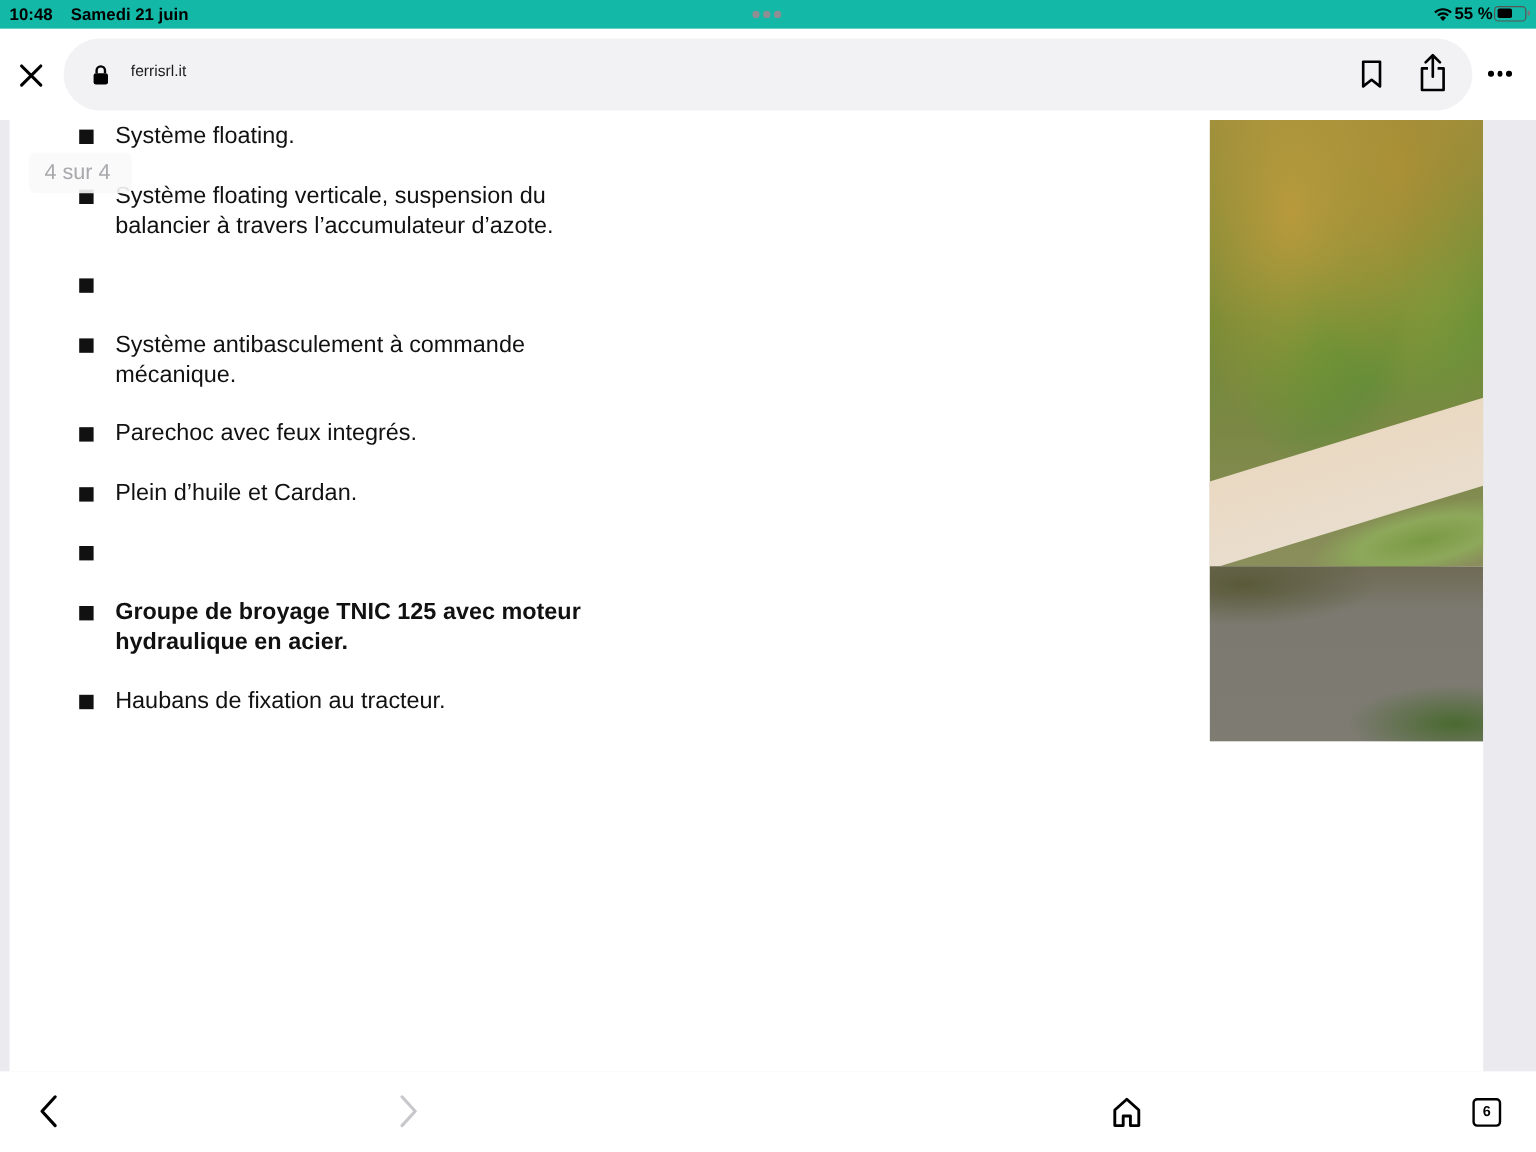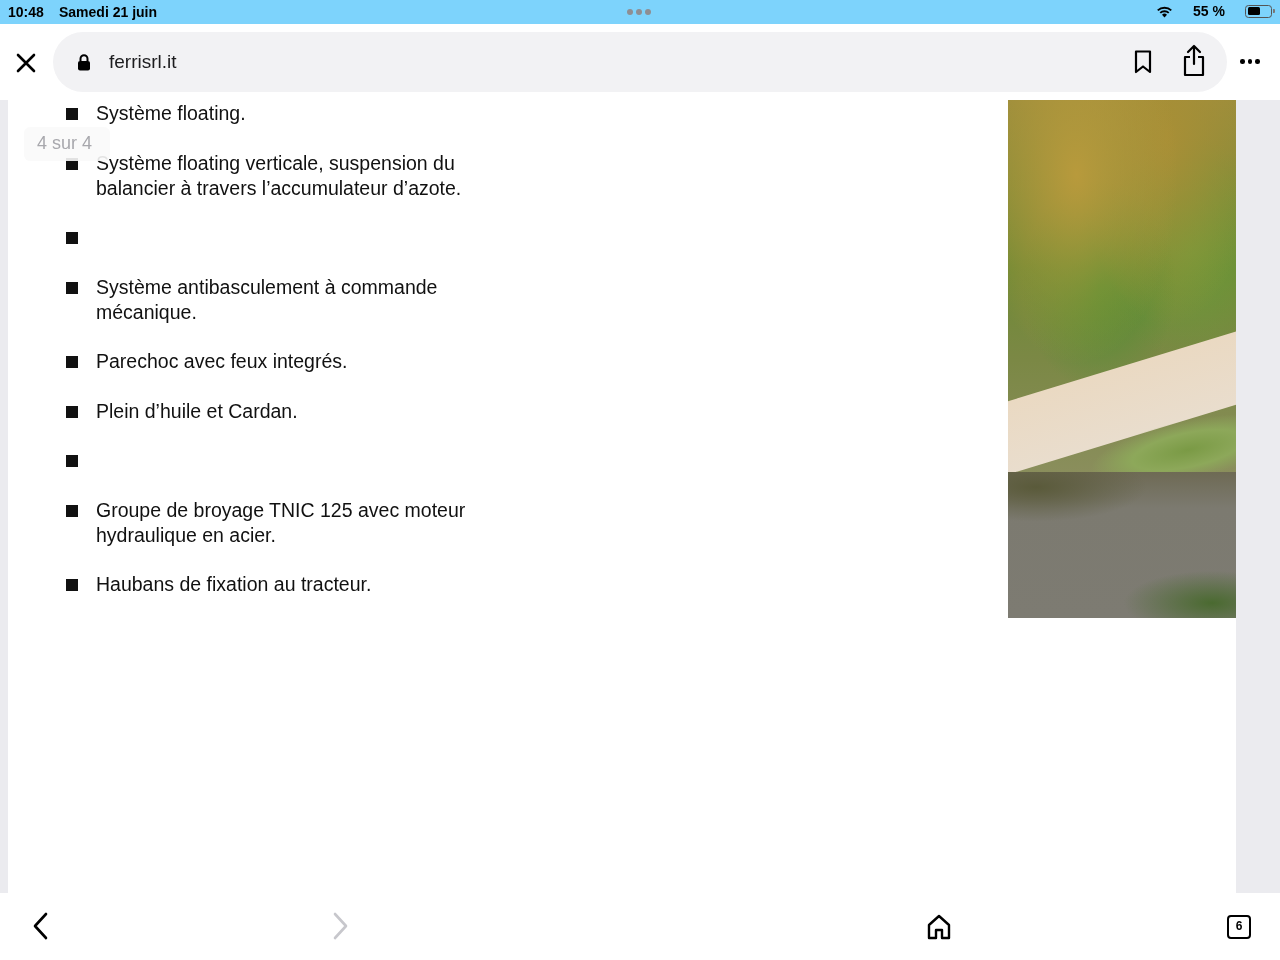--- a/index.html
+++ b/index.html
@@ -1,31 +1,31 @@
 <!DOCTYPE html>
 <html><head>
 <meta charset="utf-8">
 <style>
   * { box-sizing: border-box; margin: 0; padding: 0; }
   html, body { width: 1280px; height: 960px; overflow: hidden; background: #ffffff; font-family: "Liberation Sans", sans-serif; color: #000; }
-  .status-bar { position: absolute; top: 0; left: 0; width: 1280px; height: 24px; background: #7dd3fc; }
+  .status-bar { position: absolute; top: 0; left: 0; width: 1280px; height: 24px; background: #14b8a6; }
   .status-time { position: absolute; left: 8px; top: 4px; font-size: 14px; font-weight: 600; }
   .status-date { position: absolute; left: 59px; top: 4px; font-size: 14px; font-weight: 600; }
   .multitask-dots { position: absolute; left: 627px; top: 9px; display: flex; gap: 3px; }
   .multitask-dots span { width: 6px; height: 6px; border-radius: 50%; background: #8e8e93; display: block; }
-  .status-right { position: absolute; right: 8px; top: 3px; display: flex; align-items: center; gap: 20px; font-size: 14px; font-weight: 600; }
+  .status-right { position: absolute; right: 8px; top: 3px; display: flex; align-items: center; gap: 1px; font-size: 14px; font-weight: 600; }
   .battery { width: 27px; height: 13px; border: 1.5px solid #555; border-radius: 3.5px; position: relative; padding: 1.5px; }
   .battery .fill { height: 100%; background: #000; border-radius: 1.5px; }
   .battery::after { content: ""; position: absolute; right: -4px; top: 3.5px; width: 2px; height: 4px; background: #777; border-radius: 0 1px 1px 0; }
 
   .url-row { position: absolute; top: 24px; left: 0; width: 1280px; height: 76px; background: #fff; }
   .close-btn { position: absolute; left: 12px; top: 25px; width: 28px; height: 28px; }
   .url-bar { position: absolute; left: 53px; top: 8px; width: 1174px; height: 60px; background: #f2f2f4; border-radius: 30px; }
   .lock-icon { position: absolute; left: 24px; top: 22px; width: 14px; height: 17px; }
-  .url-text { position: absolute; left: 56px; top: 19px; font-size: 19px; color: #1c1c1e; }
+  .url-text { position: absolute; left: 56px; top: 19px; font-size: 13px; color: #1c1c1e; }
   .bookmark-btn { position: absolute; left: 1078px; top: 17px; width: 24px; height: 26px; }
   .share-btn { position: absolute; left: 1128px; top: 12px; width: 26px; height: 34px; }
   .more-btn { position: absolute; left: 1240px; top: 35px; display: flex; gap: 3px; }
   .more-btn span { width: 4.5px; height: 4.5px; border-radius: 50%; background: #000; display: block; }
 
   .viewport { position: absolute; top: 100px; left: 0; width: 1280px; height: 793px; background: #ebebef; overflow: hidden; }
   .pdf-page { position: absolute; left: 8px; top: 0; width: 1228px; height: 800px; background: #fff; }
   .page-indicator { position: absolute; left: 24px; top: 27px; width: 86px; height: 34px; background: rgba(250,250,250,0.9); border-radius: 6px; font-size: 18px; color: #a8a8ad; padding: 6px 0 0 13px; z-index: 3; }
 
   .features { position: absolute; left: 57px; top: 0; width: 440px; list-style: none; }
@@ -105,21 +105,21 @@
   <div class="page-indicator">4 sur 4</div>
   <div class="pdf-page">
     <ul class="features">
       <li class="feature" style="position:absolute; top:1px;"><span class="bullet"></span><span>Système floating.</span></li>
       <li class="feature" style="position:absolute; top:51px; width:440px;"><span class="bullet"></span><span>Système floating verticale, suspension du balancier à travers l’accumulateur d’azote.</span></li>
       <li class="feature" style="position:absolute; top:125px;"><span class="bullet"></span></li>
       <li class="feature" style="position:absolute; top:175px; width:420px;"><span class="bullet"></span><span>Système antibasculement à commande mécanique.</span></li>
       <li class="feature" style="position:absolute; top:249px;"><span class="bullet"></span><span>Parechoc avec feux integrés.</span></li>
       <li class="feature" style="position:absolute; top:299px;"><span class="bullet"></span><span>Plein d’huile et Cardan.</span></li>
       <li class="feature" style="position:absolute; top:348px;"><span class="bullet"></span></li>
-      <li class="feature" style="position:absolute; top:398px; width:440px;"><span class="bullet"></span><span>Groupe de broyage TNIC 125 avec moteur hydraulique en acier.</span></li>
+      <li class="feature" style="position:absolute; top:398px; width:440px;font-weight:bold;"><span class="bullet"></span><span>Groupe de broyage TNIC 125 avec moteur hydraulique en acier.</span></li>
       <li class="feature" style="position:absolute; top:472px;"><span class="bullet"></span><span>Haubans de fixation au tracteur.</span></li>
     </ul>
     <div class="photo">
       <div class="grass"></div>
       <div class="path"></div>
       <div class="grass-strip"></div>
       <div class="water">
           <div class="water-reflect"></div>
           <div class="water-weed"></div>
         </div>

